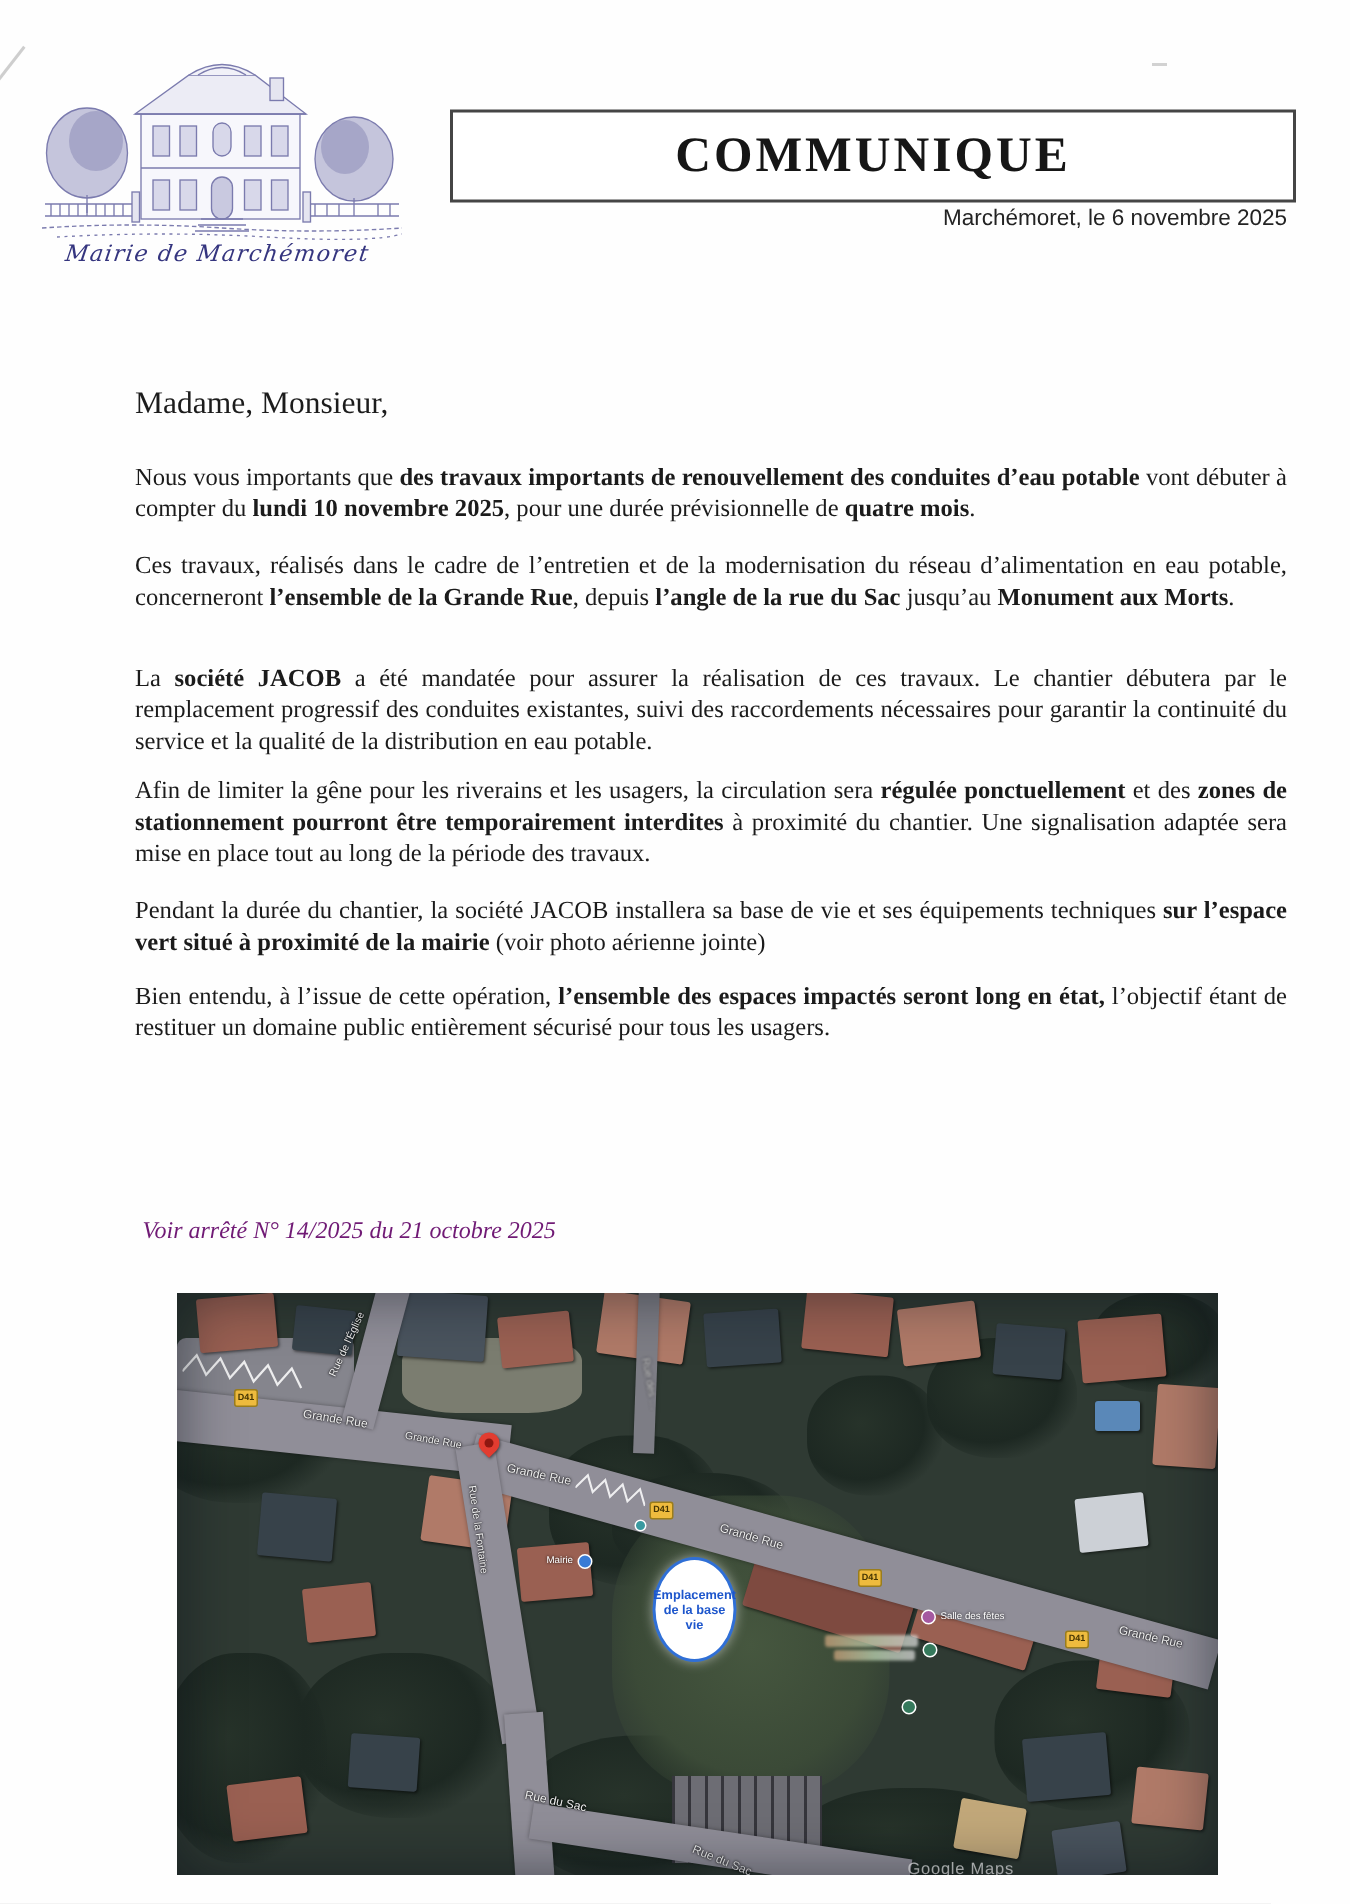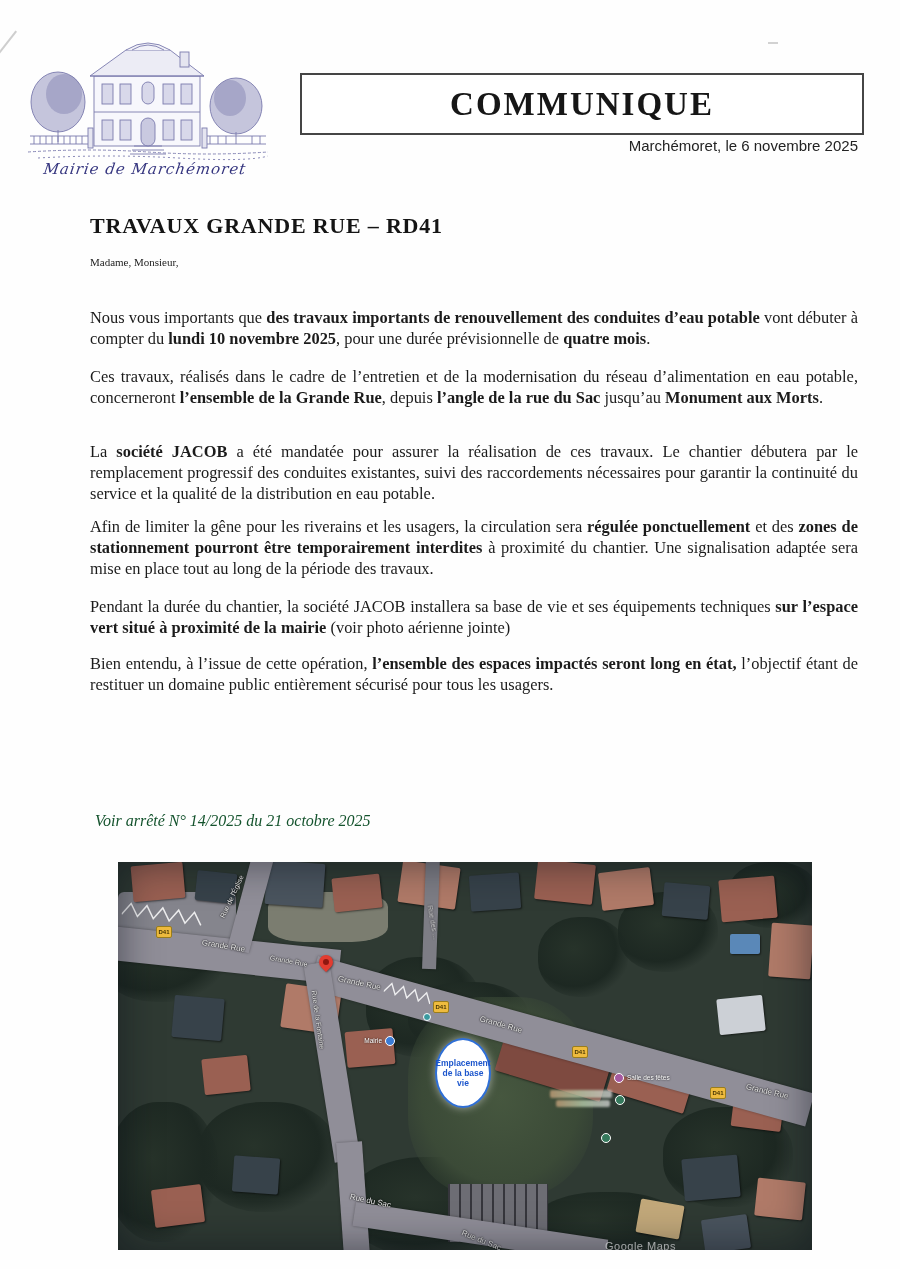--- a/index.html
+++ b/index.html
@@ -14,25 +14,25 @@
       font-style:italic;font-family:"DejaVu Serif",serif;font-size:15px;letter-spacing:1px;
       color:#35357f;transform:skewX(-8deg);}
   .banner{position:absolute;left:300px;top:73px;width:564px;height:62px;border:2px solid #454545;
       box-sizing:border-box;display:flex;align-items:center;justify-content:center;background:#fff;}
   .banner span{font-weight:bold;font-size:33px;letter-spacing:2px;color:#161616;}
   .dateline{position:absolute;top:137px;right:42px;font-family:"Liberation Sans",sans-serif;
       font-size:15px;color:#232323;}
   
   .title{position:absolute;left:90px;top:213px;margin:0;font-size:22px;font-weight:bold;
       letter-spacing:.8px;color:#141414;}
-  .salutation{position:absolute;left:90px;top:256px;font-size:11px;}
+  .salutation{position:absolute;left:90px;top:256px;font-size:21px;}
   .para{position:absolute;left:90px;width:768px;font-size:16.4px;line-height:21px;
       text-align:justify;color:#1b1b1b;}
   .para b{font-weight:bold;}
-  .note{position:absolute;left:95px;top:812px;font-style:italic;font-size:16px;color:#14532d;}
+  .note{position:absolute;left:95px;top:812px;font-style:italic;font-size:16px;color:#701a75;}
   
   .map{position:absolute;left:118px;top:862px;width:694px;height:388px;overflow:hidden;
       background:#2f3a33;font-family:"Liberation Sans",sans-serif;}
   .map::after{content:'';position:absolute;inset:0;z-index:9;pointer-events:none;
       box-shadow:inset 0 0 40px rgba(10,14,24,.55);}
   .blob{position:absolute;z-index:1;border-radius:45%;
       background:radial-gradient(ellipse at 40% 40%, #27332a 0%, #1d2822 55%, rgba(29,40,34,0) 75%);}
   .patch{position:absolute;z-index:2;}
   .field{left:290px;top:135px;width:185px;height:200px;border-radius:40%;
       background:radial-gradient(ellipse, #46573f 0%, #3b4a37 60%, rgba(59,74,55,0) 85%);}
@@ -124,21 +124,20 @@
       </g>
     </svg>
   </div>
   <div class="logo-caption">Mairie de Marchémoret</div>
 
   <div class="banner">
     <span>COMMUNIQUE</span>
   </div>
   <div class="dateline">Marchémoret, le 6 novembre 2025</div>
 
-  <h1 class="title">TRAVAUX GRANDE RUE – RD41</h1>
   <div class="salutation">Madame, Monsieur,</div>
 
   <div class="para" style="top:307px"><span>Nous vous importants que </span><b>des travaux importants de renouvellement des conduites d’eau potable</b><span> vont débuter à compter du </span><b>lundi 10 novembre 2025</b><span>, pour une durée prévisionnelle de </span><b>quatre mois</b><span>.</span></div>
   <div class="para" style="top:366px"><span>Ces travaux, réalisés dans le cadre de l’entretien et de la modernisation du réseau d’alimentation en eau potable, concerneront </span><b>l’ensemble de la Grande Rue</b><span>, depuis </span><b>l’angle de la rue du Sac</b><span> jusqu’au </span><b>Monument aux Morts</b><span>.</span></div>
   <div class="para" style="top:516px"><span>Afin de limiter la gêne pour les riverains et les usagers, la circulation sera </span><b>régulée ponctuellement</b><span> et des </span><b>zones de stationnement pourront être temporairement interdites</b><span> à proximité du chantier. Une signalisation adaptée sera mise en place tout au long de la période des travaux.</span></div>
   <div class="para" style="top:441px"><span>La </span><b>société JACOB</b><span> a été mandatée pour assurer la réalisation de ces travaux. Le chantier débutera par le remplacement progressif des conduites existantes, suivi des raccordements nécessaires pour garantir la continuité du service et la qualité de la distribution en eau potable.</span></div>
   <div class="para" style="top:596px"><span>Pendant la durée du chantier, la société JACOB installera sa base de vie et ses équipements techniques </span><b>sur l’espace vert situé à proximité de la mairie</b><span> (voir photo aérienne jointe)</span></div>
   <div class="para" style="top:653px"><span>Bien entendu, à l’issue de cette opération, </span><b>l’ensemble des espaces impactés seront long en état,</b><span> l’objectif étant de restituer un domaine public entièrement sécurisé pour tous les usagers.</span></div>
 
   <div class="note">Voir arrêté N° 14/2025 du 21 octobre 2025</div>

